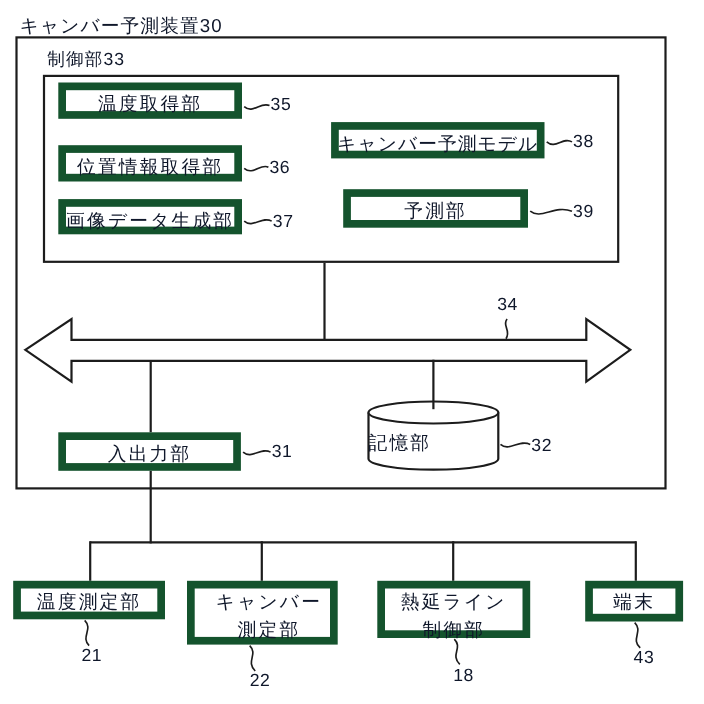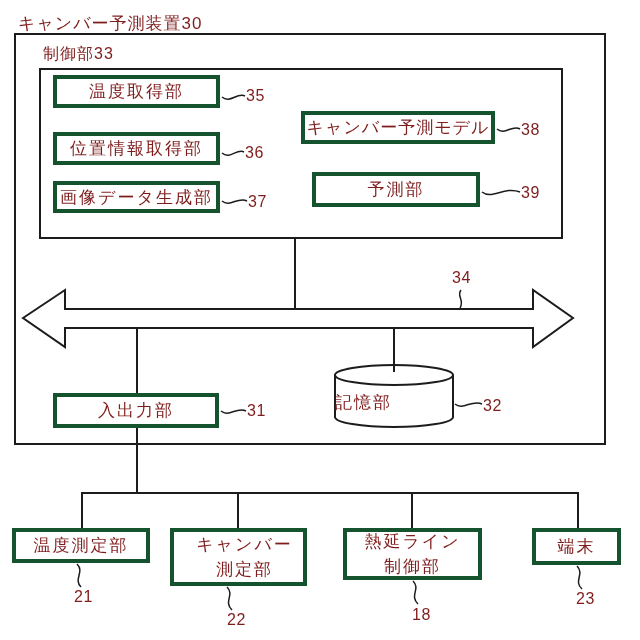--- a/index.html
+++ b/index.html
@@ -1,24 +1,24 @@
 <!DOCTYPE html>
 <html><head>
 <meta charset="utf-8">
 <style>
   html,body{margin:0;padding:0;background:#ffffff;}
   .stage{
     position:relative;width:640px;height:640px;background:#ffffff;
-    font-family:"Liberation Sans",sans-serif;color:#7f1d1d;overflow:hidden;
+    font-family:"Liberation Sans",sans-serif;color:#0f172a;overflow:hidden;
   }
   .stage svg{position:absolute;left:0;top:0;}
   .frame{position:absolute;border:2px solid #1c1c1c;background:transparent;box-sizing:border-box;}
   .blk{
-    position:absolute;border:4px solid #14532d;background:#ffffff;box-sizing:border-box;
-    display:flex;align-items:center;justify-content:center;flex-direction:column;
+    position:absolute;border:7px solid #14532d;background:#ffffff;box-sizing:border-box;
+    display:flex;align-items:center;justify-content:flex-start;flex-direction:column;
     font-size:17px;letter-spacing:2px;line-height:25px;white-space:nowrap;
   }
   .blk.tight{letter-spacing:1px;}
   .lbl{position:absolute;font-size:16px;letter-spacing:1px;white-space:nowrap;}
   .ref{position:absolute;font-size:16px;letter-spacing:0.5px;white-space:nowrap;}
   .cyltext{position:absolute;text-align:left;font-size:17px;letter-spacing:2px;}
 </style>
 </head>
 <body>
 
@@ -103,15 +103,15 @@
   <div class="ref" style="left:245px;top:144px;">36</div>
   <div class="ref" style="left:248px;top:193px;">37</div>
   <div class="ref" style="left:521px;top:121px;">38</div>
   <div class="ref" style="left:521px;top:184px;">39</div>
   <div class="ref" style="left:452px;top:269px;">34</div>
   <div class="ref" style="left:247px;top:402px;">31</div>
   <div class="ref" style="left:483px;top:397px;text-align:center;">32</div>
   <div class="ref" style="left:74px;top:588px;">21</div>
   <div class="ref" style="left:227px;top:611px;">22</div>
   <div class="ref" style="left:412px;top:606px;">18</div>
-  <div class="ref" style="left:576px;top:590px;">23</div>
+  <div class="ref" style="left:576px;top:590px;">43</div>
 
 </div>
 
 </body></html>

